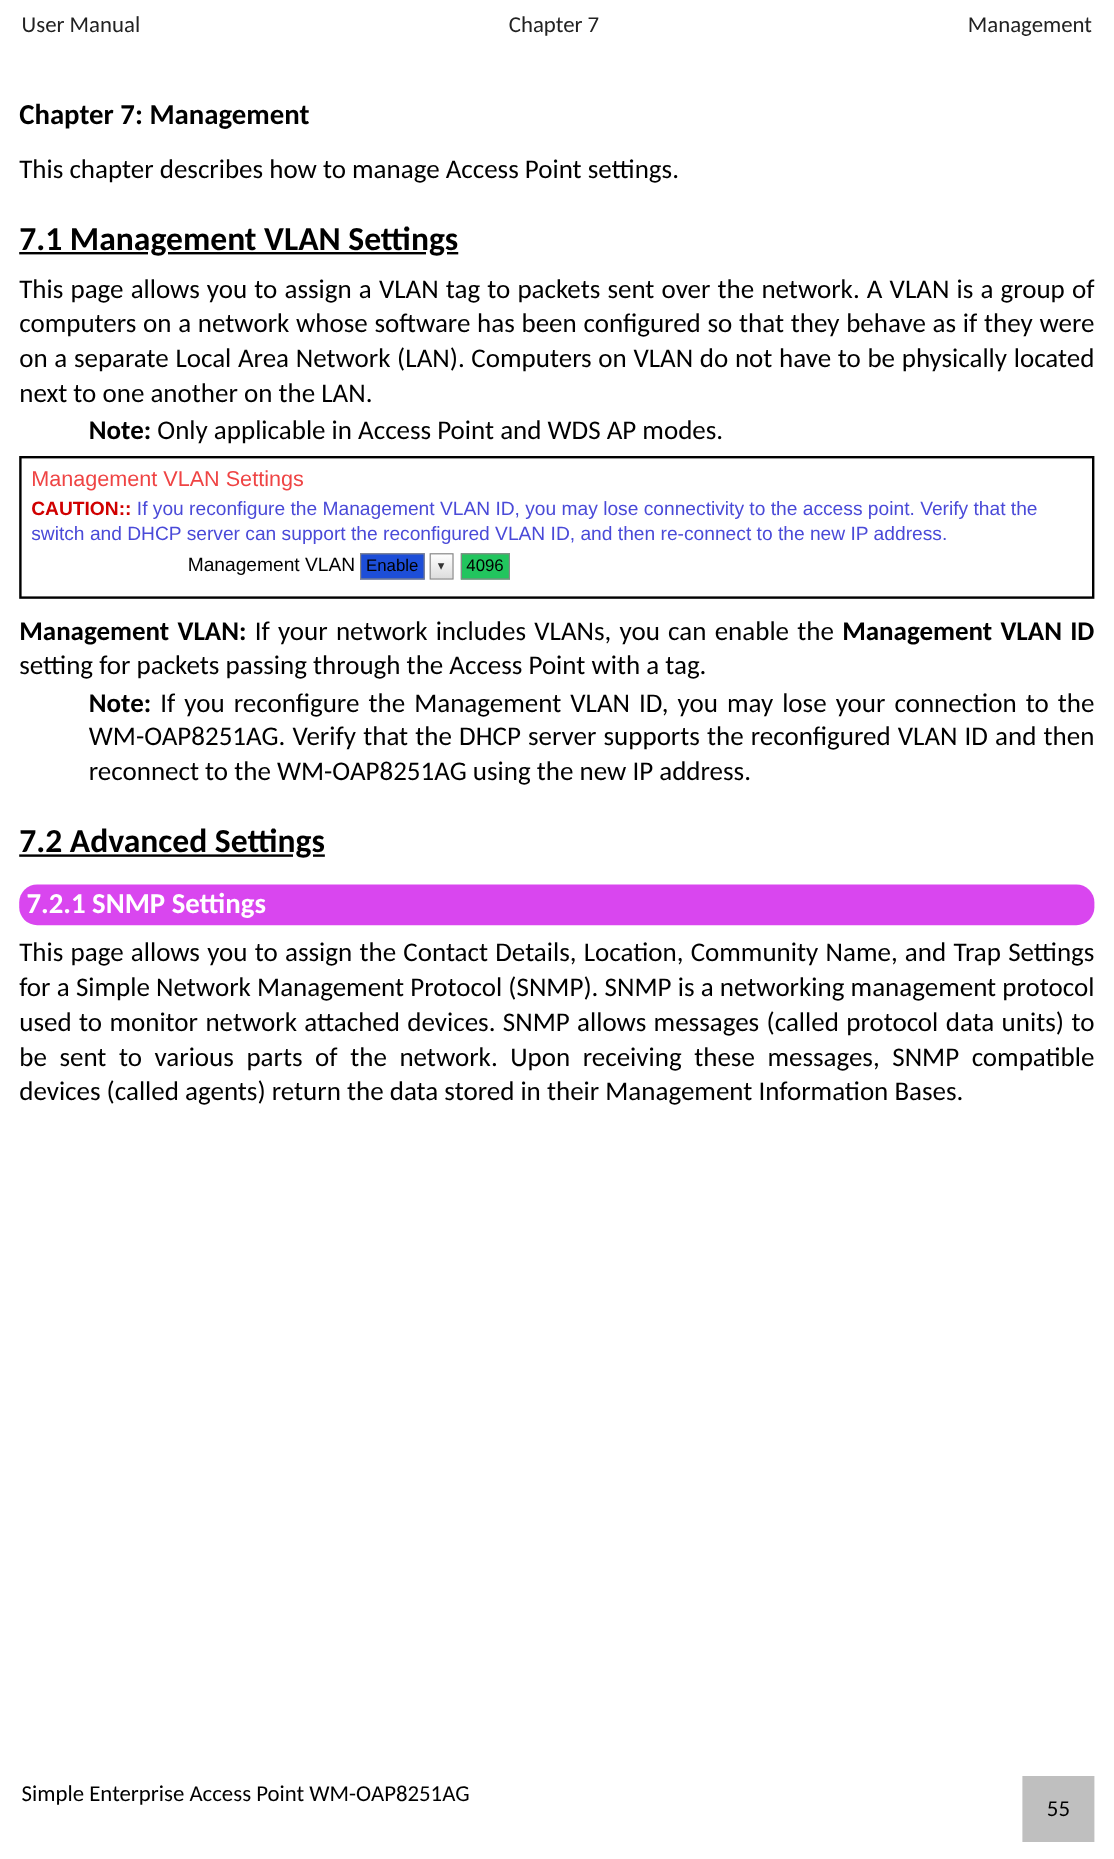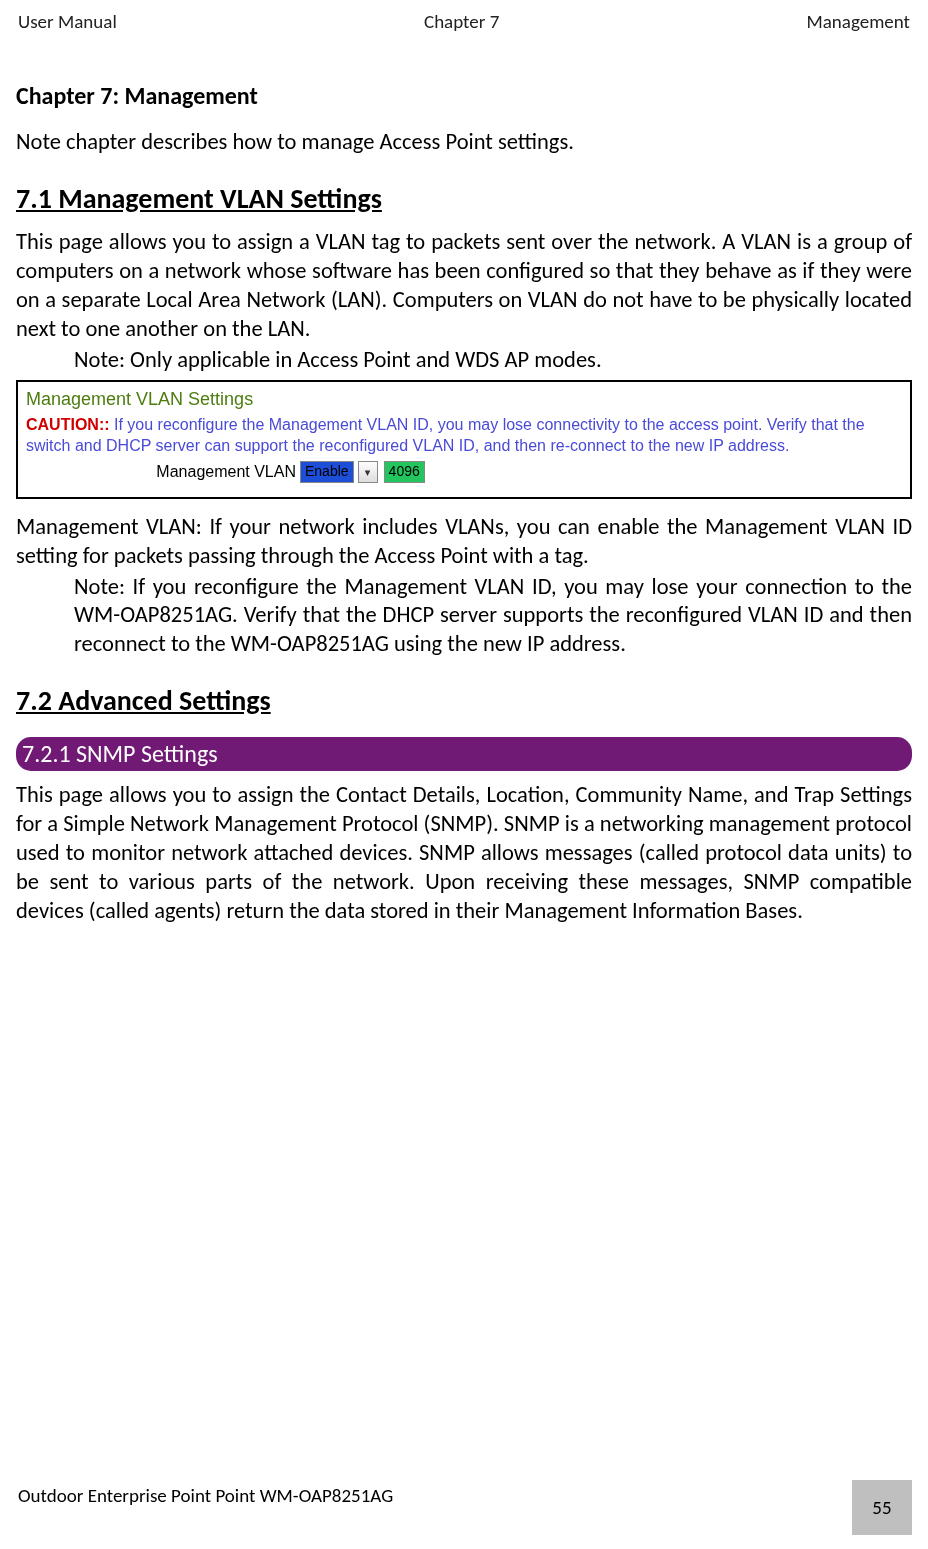--- a/index.html
+++ b/index.html
@@ -54,30 +54,30 @@
     font-size: 22.5px;
     margin-left: 58px;
     margin-top: 2px;
   }
   .note-block {
     font-size: 22.5px;
     margin-left: 58px;
     margin-top: 2px;
     text-align: justify;
   }
-  .bold { font-weight: 400; }
+  .bold { font-weight: 700; }
   .screenshot-box {
     border: 2px solid #000;
     margin: 6px 0 14px 0;
     padding: 6px 8px 14px 8px;
   }
   .ss-title {
     font-family: Arial, sans-serif;
     font-size: 18px;
-    color: #4d7c0f;
+    color: #ef4444;
   }
   .ss-caution {
     font-family: Arial, sans-serif;
     font-size: 16px;
     line-height: 1.3;
     margin-top: 4px;
   }
   .ss-caution .cb { color: #d00000; font-weight: 700; }
   .ss-caution .ct { color: #4a4ad8; }
   .ss-row {
@@ -114,23 +114,23 @@
     border: 1px solid #888;
     font-size: 14px;
     padding: 0 4px;
     height: 20px;
     display: inline-flex;
     align-items: center;
     background: #22c55e;
     margin-left: 2px;
   }
   .sub-heading {
-    background: #701a75;
+    background: #d946ef;
     color: #fff;
-    font-weight: 400;
+    font-weight: 700;
     font-size: 24px;
     padding: 2px 6px;
     margin-top: 18px;
     margin-bottom: 10px;
     border-radius: 15px;
   }
   .footer-row {
     display: flex;
     align-items: stretch;
     font-size: 19px;
@@ -151,21 +151,21 @@
 <div class="page">
 
   <div class="header-row">
     <span>User Manual</span>
     <span>Chapter 7</span>
     <span>Management</span>
   </div>
 
   <div class="content">
     <h1>Chapter 7: Management</h1>
-    <p class="intro">Note chapter describes how to manage Access Point settings.</p>
+    <p class="intro">This chapter describes how to manage Access Point settings.</p>
 
     <h2>7.1 Management VLAN Settings</h2>
     <p class="body-para">This page allows you to assign a VLAN tag to packets sent over the network. A VLAN is a group of computers on a network whose software has been configured so that they behave as if they were on a separate Local Area Network (LAN). Computers on VLAN do not have to be physically located next to one another on the LAN.</p>
     <div class="note-line">
       <span class="bold">Note:</span><span> Only applicable in Access Point and WDS AP modes.</span>
     </div>
 
     <div class="screenshot-box">
       <div class="ss-title">Management VLAN Settings</div>
       <div class="ss-caution">
@@ -185,17 +185,17 @@
     <div class="note-block">
       <span class="bold">Note:</span><span> If you reconfigure the Management VLAN ID, you may lose your connection to the WM-OAP8251AG. Verify that the DHCP server supports the reconfigured VLAN ID and then reconnect to the WM-OAP8251AG using the new IP address.</span>
     </div>
 
     <h2>7.2 Advanced Settings</h2>
     <div class="sub-heading">7.2.1 SNMP Settings</div>
     <p class="body-para" style="margin-top:10px;">This page allows you to assign the Contact Details, Location, Community Name, and Trap Settings for a Simple Network Management Protocol (SNMP). SNMP is a networking management protocol used to monitor network attached devices. SNMP allows messages (called protocol data units) to be sent to various parts of the network. Upon receiving these messages, SNMP compatible devices (called agents) return the data stored in their Management Information Bases.</p>
   </div>
 
   <div class="footer-row">
-    <div class="footer-title">Outdoor Enterprise Point Point WM-OAP8251AG</div>
+    <div class="footer-title">Simple Enterprise Access Point WM-OAP8251AG</div>
     <div class="page-num">55</div>
   </div>
 
 </div>
 
 </body></html>

